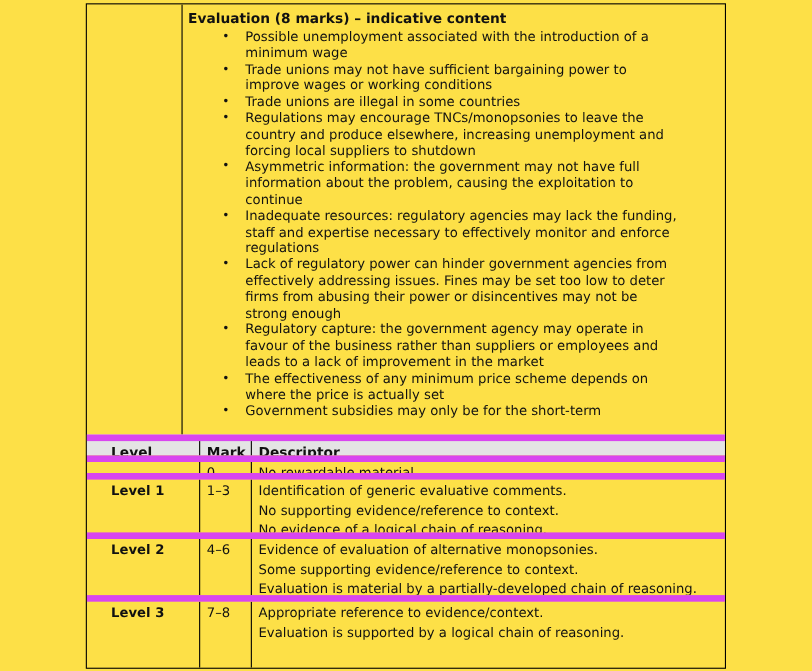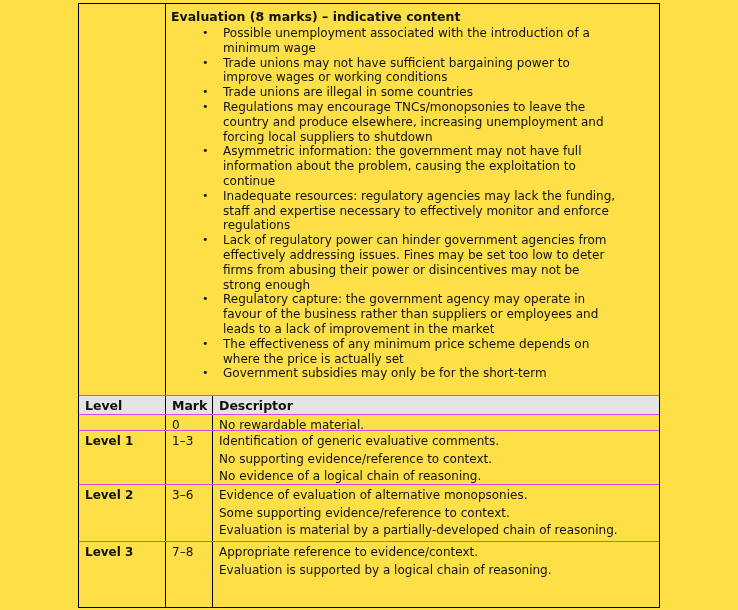--- a/index.html
+++ b/index.html
@@ -13,21 +13,21 @@
     color:#111111;
     overflow:hidden;
   }
   .mark-table {
     position:absolute;
     left:78px; top:3px;
     width:582px;
     border:1px solid #000000;
   }
   .trow { display:flex; overflow:hidden; }
-  .trow + .trow { border-top:1px solid #d946ef; }
+  .trow + .trow { border-top:6px solid #d946ef;padding-left:16px; }
   .cell { overflow:hidden; }
   .c1 { width:87px; border-right:1px solid #000000; flex:0 0 87px; }
   .c2 { width:47px; border-right:1px solid #000000; flex:0 0 47px; }
   .c3 { flex:1 1 auto; }
 
   .row-upper { height:391px; }
   .row-head  { height:19px; background:#e4e4e4; font-weight:bold; }
   .row-zero  { height:16px; }
   .row-l1    { height:54px; }
   .row-l2    { height:57px; }
@@ -147,21 +147,21 @@
       <div class="cell c2 mark-cell">1–3</div>
       <div class="cell c3 desc-cell">
         <div class="desc-line">Identification of generic evaluative comments.</div>
         <div class="desc-line">No supporting evidence/reference to context.</div>
         <div class="desc-line">No evidence of a logical chain of reasoning.</div>
       </div>
     </div>
 
     <div class="trow row-l2">
       <div class="cell c1 level-cell">Level 2</div>
-      <div class="cell c2 mark-cell">3–6</div>
+      <div class="cell c2 mark-cell">4–6</div>
       <div class="cell c3 desc-cell">
         <div class="desc-line">Evidence of evaluation of alternative monopsonies.</div>
         <div class="desc-line">Some supporting evidence/reference to context.</div>
         <div class="desc-line">Evaluation is material by a partially-developed chain of reasoning.</div>
       </div>
     </div>
 
     <div class="trow row-l3">
       <div class="cell c1 level-cell">Level 3</div>
       <div class="cell c2 mark-cell">7–8</div>

